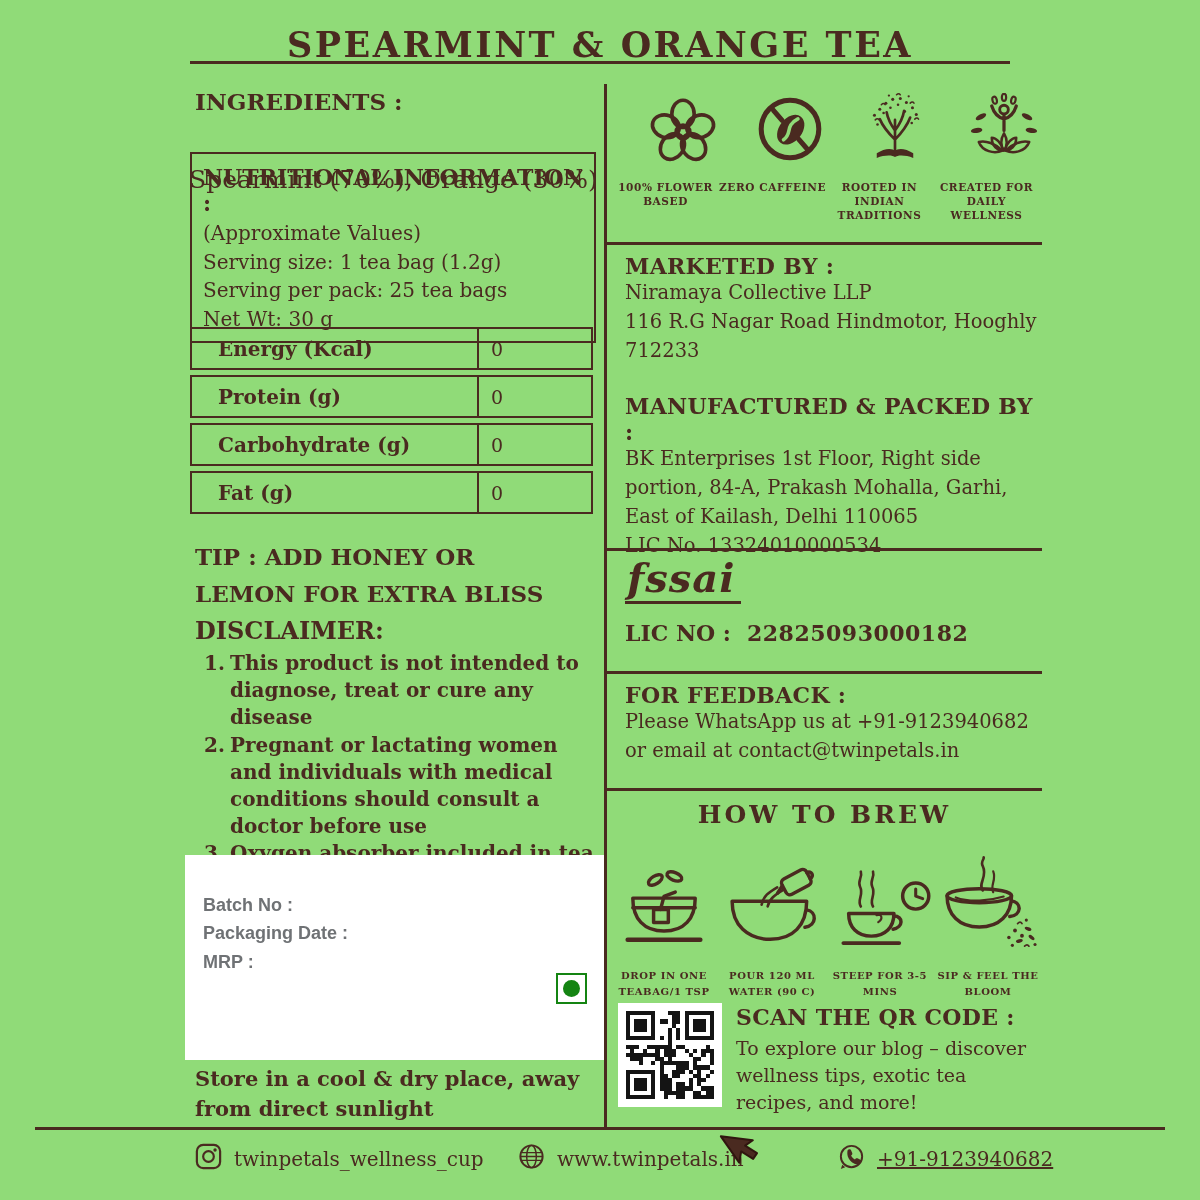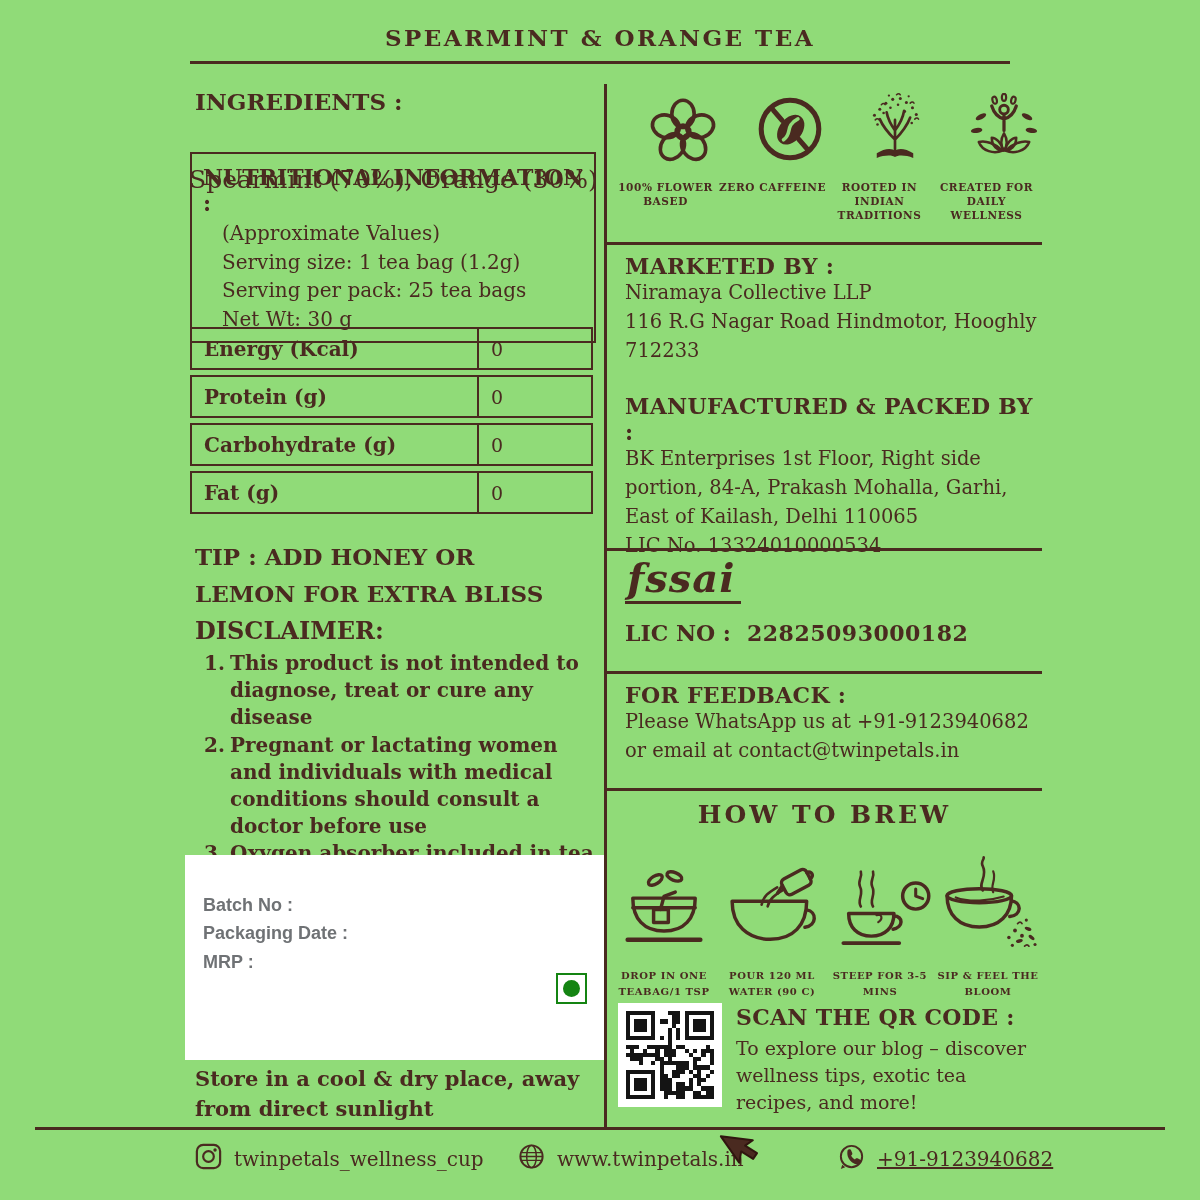--- a/index.html
+++ b/index.html
@@ -6,35 +6,35 @@
   body{
     width:1200px;height:1200px;position:relative;overflow:hidden;
     background:#90DB78;
     font-family:"DejaVu Serif","Liberation Serif",serif;
     color:#4A2A20;
   }
   .abs{position:absolute;}
   h1,h2,h3,p,ol{margin:0;padding:0;}
 
   
-  .title{left:0;top:24px;width:1200px;text-align:center;font-size:23px;font-weight:bold;letter-spacing:2.5px;}
+  .title{left:0;top:24px;width:1200px;text-align:center;font-size:35px;font-weight:bold;letter-spacing:2.5px;}
   .title-rule{left:190px;top:61px;width:820px;height:3px;background:#4A2A20;}
 
   
   .hrule{height:2.5px;background:#4A2A20;}
   .vrule{width:2.5px;background:#4A2A20;}
 
   
   .ing-head{left:195px;top:88px;font-size:23px;font-weight:bold;}
   .ing-val{left:189px;top:120px;font-size:25px;margin-top:45px;}
   .nutri-box{left:190px;top:152px;width:380px;border:2.5px solid #4A2A20;padding:10px 11px 8px 11px;}
   .nutri-box .nh{font-size:22px;font-weight:bold;margin-bottom:3px;}
-  .nutri-box .nl{font-size:20px;line-height:1.43;margin-left:19px;}
+  .nutri-box .nl{font-size:20px;line-height:1.43;}
   .nutri-row{left:190px;width:403px;height:43px;border:2.5px solid #4A2A20;display:flex;align-items:center;box-sizing:border-box;}
-  .nutri-row .lab{flex:1;padding-left:12px;font-size:20px;font-weight:bold;}
+  .nutri-row .lab{flex:1;padding-left:26px;font-size:20px;font-weight:bold;}
   .nutri-row .val{width:100px;align-self:stretch;border-left:2.5px solid #4A2A20;display:flex;align-items:center;padding-left:12px;font-size:19px;}
   .tip{left:195px;top:539px;width:365px;font-size:23px;font-weight:bold;line-height:1.6;}
   .disc-head{left:195px;top:616px;font-size:24px;font-weight:bold;}
   .disc-list{left:198px;top:650px;width:400px;font-size:20px;font-weight:bold;line-height:1.36;list-style:none;counter-reset:d;}
   .disc-list li{counter-increment:d;padding-left:32px;position:relative;}
   .disc-list li::before{content:counter(d) ".";position:absolute;left:6px;}
   .batch-box{left:185px;top:855px;width:420px;height:205px;background:#FFFFFF;box-sizing:border-box;padding:36px 18px 0 18px;}
   .batch-box .bl{font-family:"Liberation Sans","DejaVu Sans",sans-serif;font-size:18px;font-weight:bold;color:#6F7275;line-height:1.58;}
   .veg-mark{position:absolute;right:18px;top:118px;width:27px;height:27px;border:2px solid #148412;background:#fff;display:flex;align-items:center;justify-content:center;}
   .veg-dot{width:17px;height:17px;border-radius:50%;background:#148412;}

